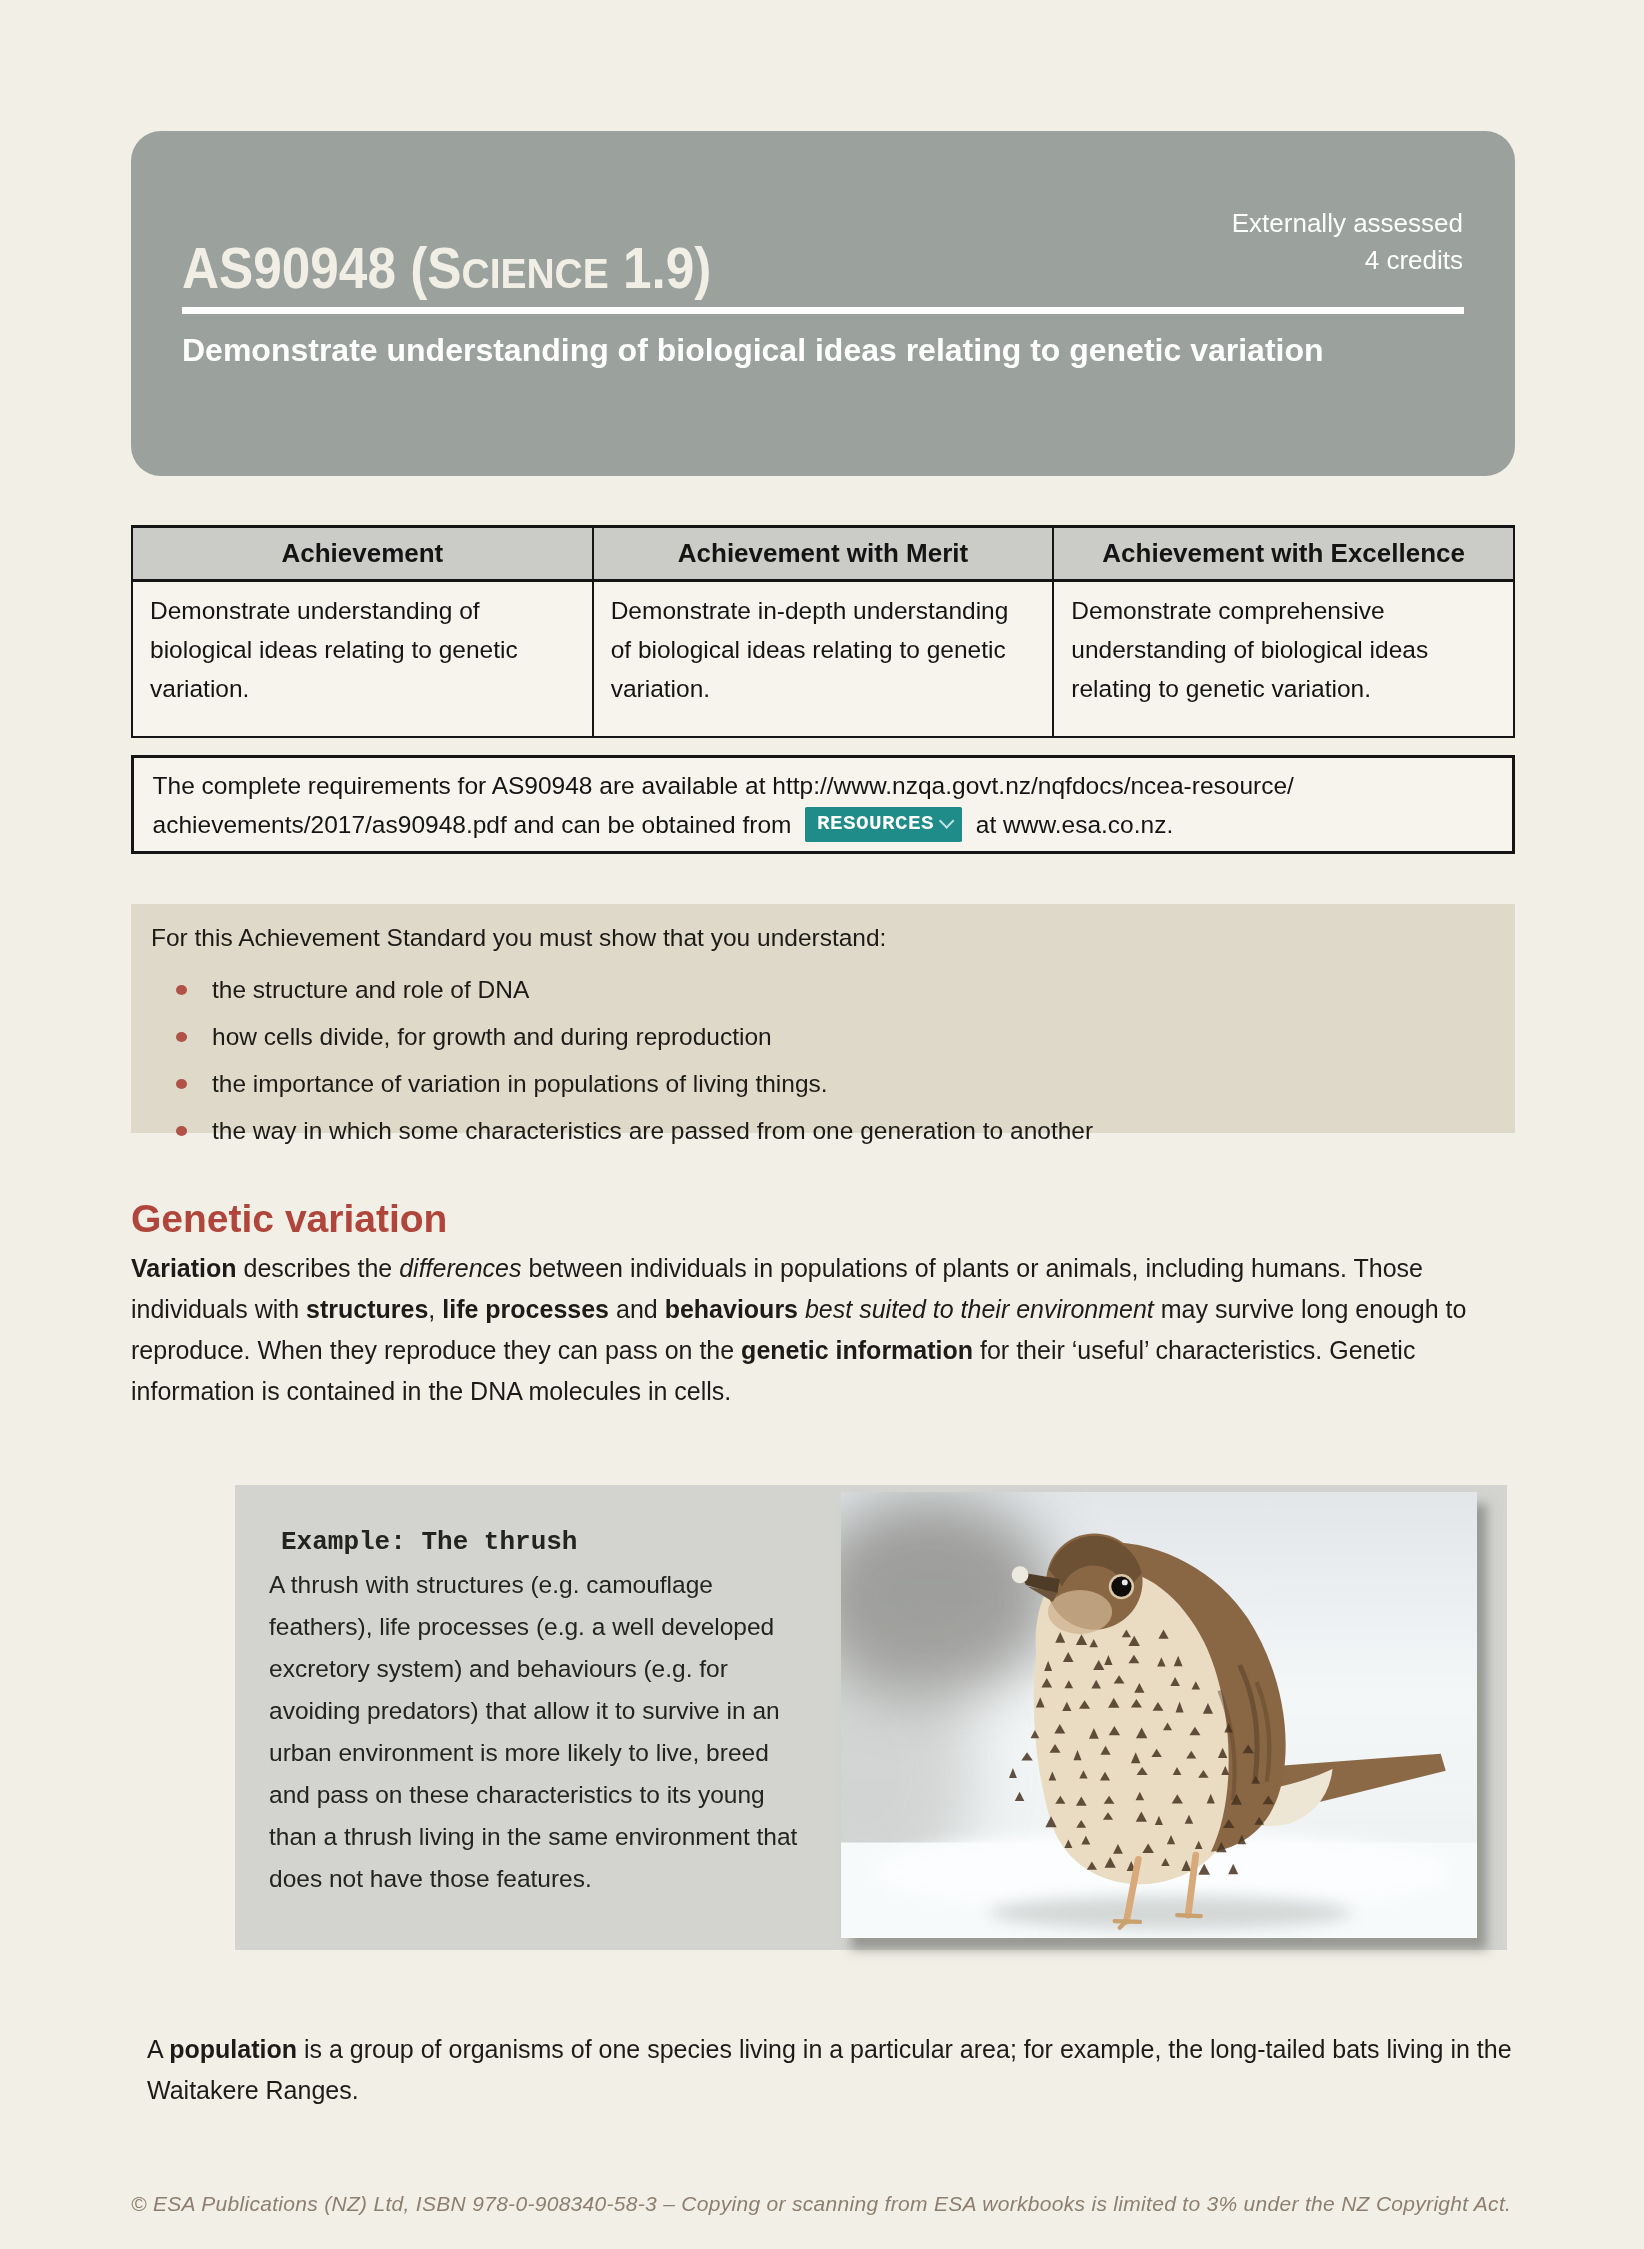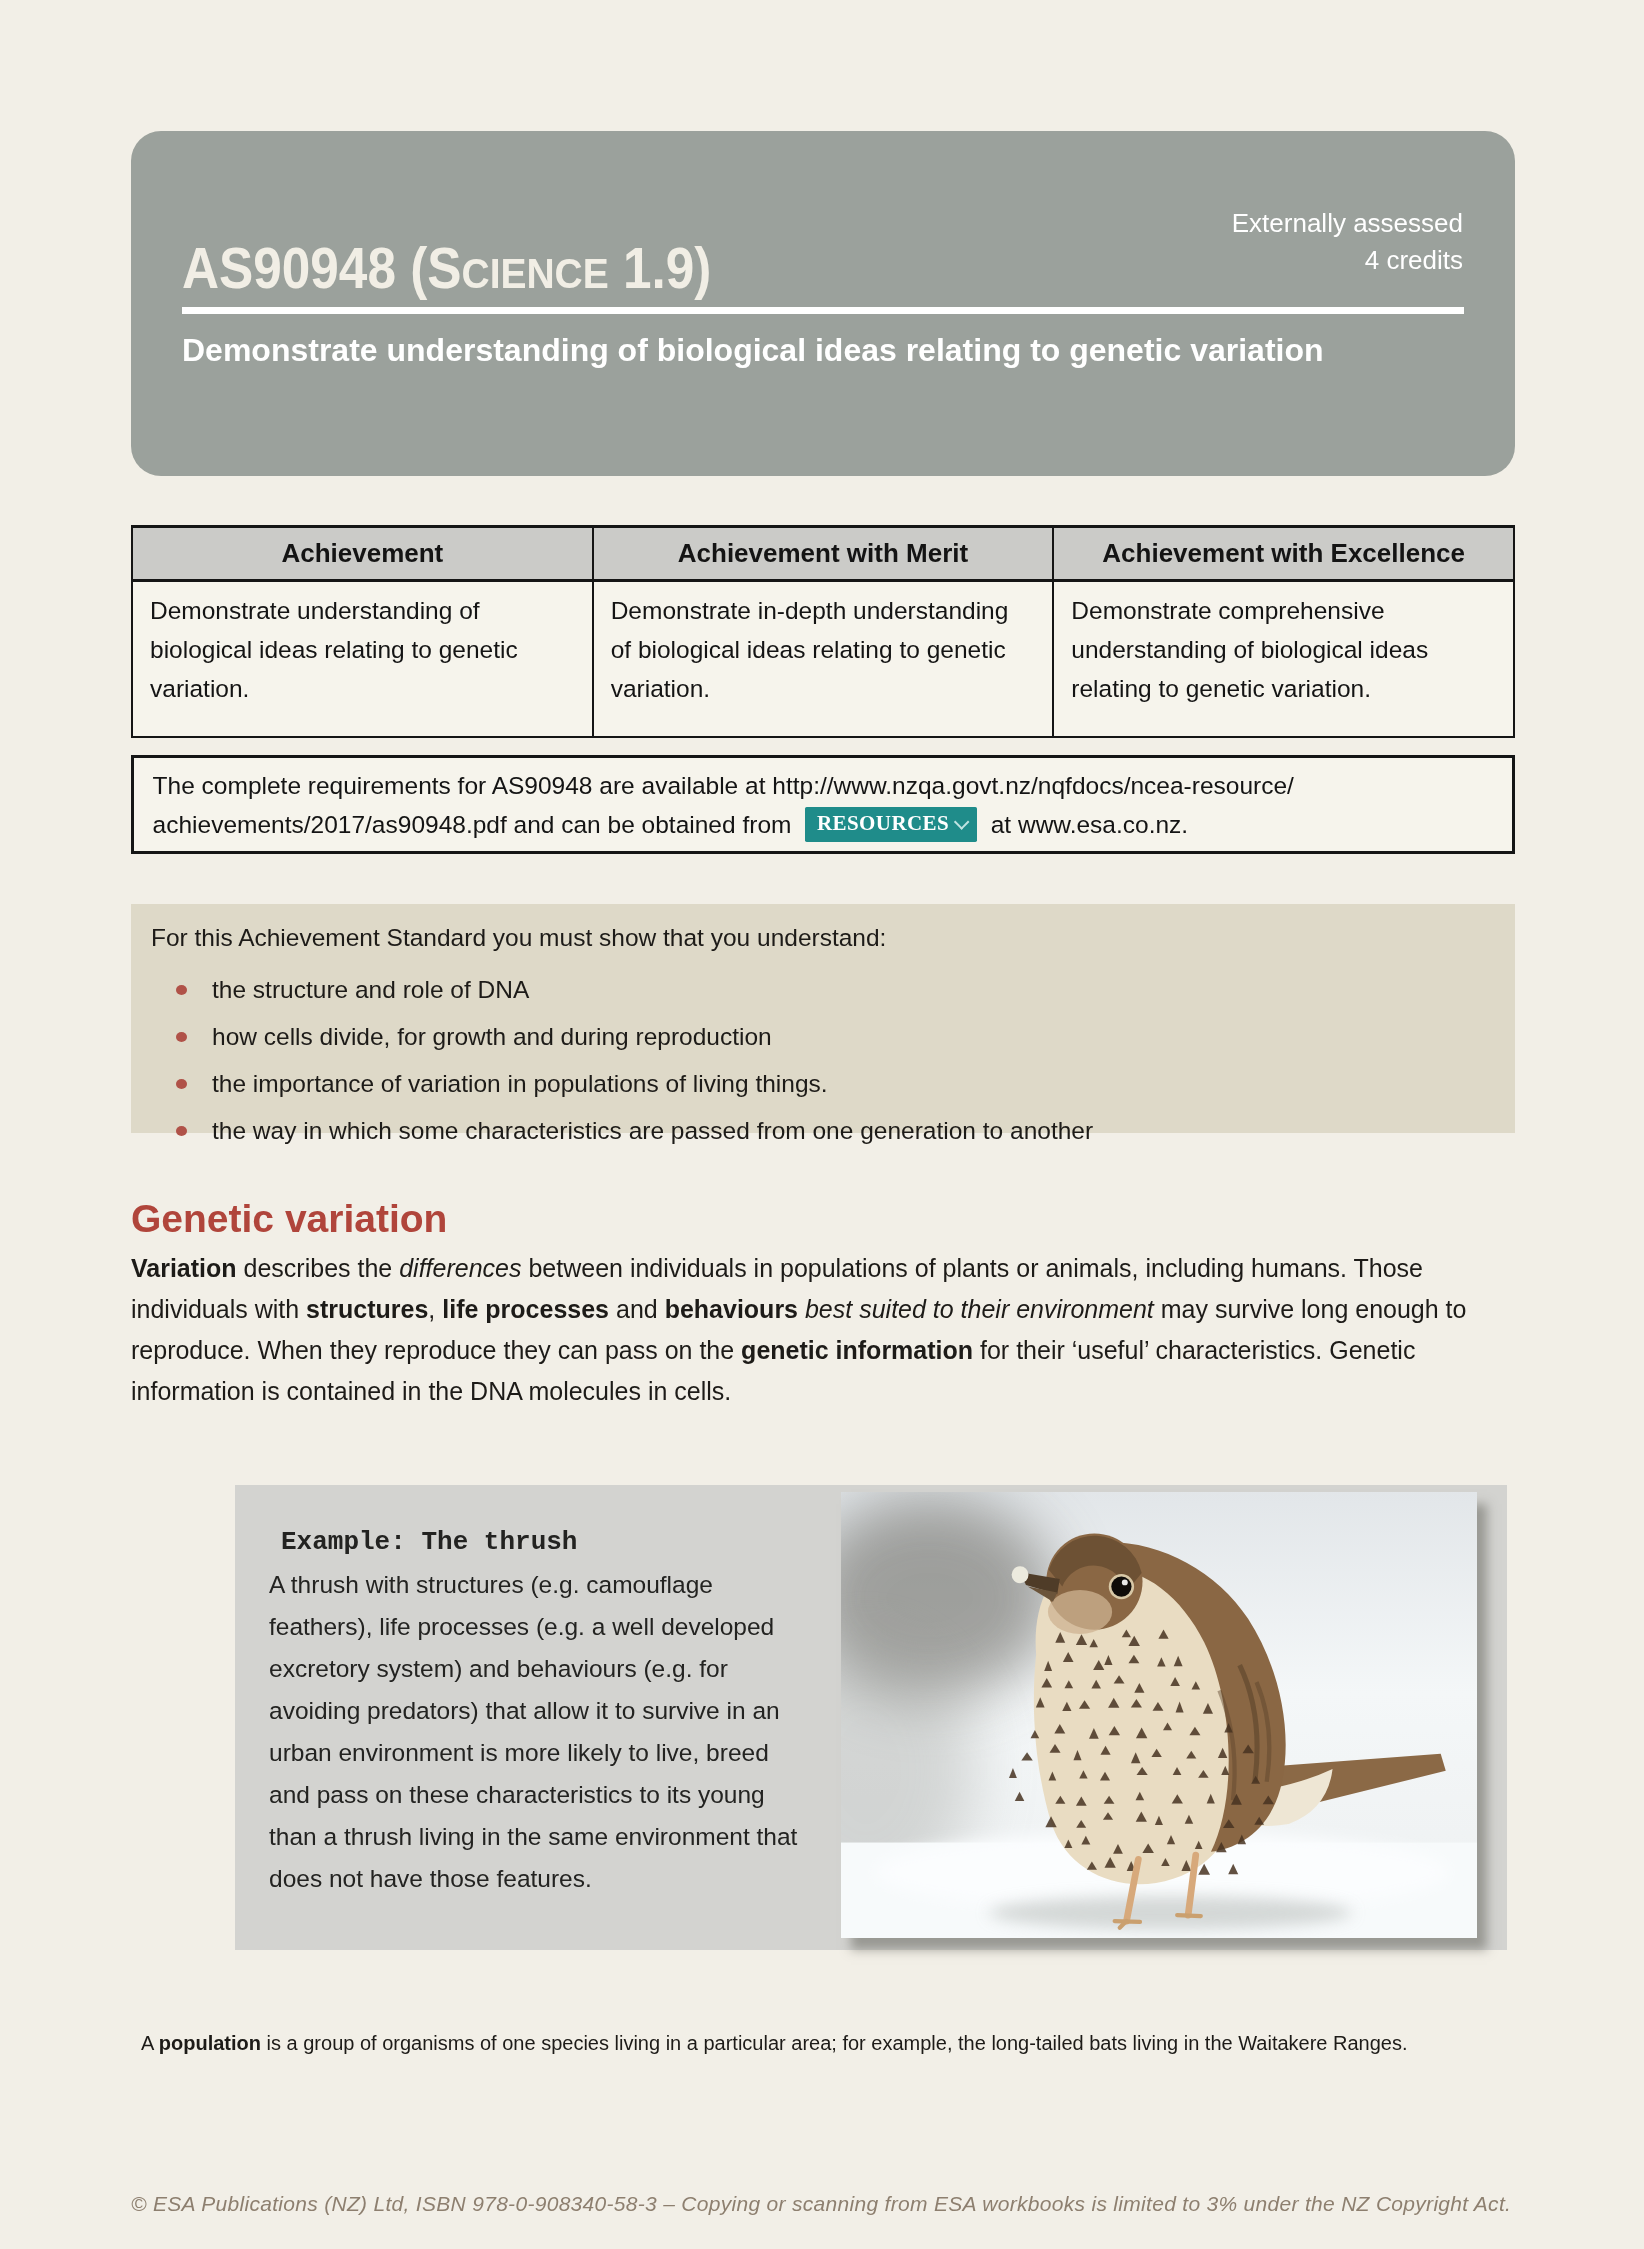--- a/index.html
+++ b/index.html
@@ -28,21 +28,21 @@
   .grades-table td{border:2.5px solid #151515;height:135px;vertical-align:top;
                    font-size:24.5px;line-height:39px;padding:8.5px 17px 10px 17px;color:#141414;}
 
   
   .req-box{position:absolute;left:131px;top:755px;width:1384px;height:99px;
            background:#f6f4ec;border:3.4px solid #151515;box-sizing:border-box;
            padding:7.6px 18.6px;font-size:24.5px;line-height:39px;color:#141414;}
   .resources-btn{display:inline-block;background:#1f8c8a;color:#ffffff;font-weight:bold;
                  font-size:21px;line-height:21px;padding:6px 10px 7.6px 12px;margin:0 6.8px;
                  border:none;border-radius:1.7px;vertical-align:middle;position:relative;top:-1.7px;
-                 letter-spacing:0.4px;cursor:pointer;font-family:Liberation Serif, serif;}
+                 letter-spacing:0.4px;cursor:pointer;font-family:Liberation Mono, monospace;}
   .chev{display:inline-block;width:9.3px;height:9.3px;border-right:2.5px solid #bfe3e1;
         border-bottom:2.5px solid #bfe3e1;transform:rotate(45deg) translate(-1.7px,-1.7px);
         margin-left:6.8px;}
 
   
   .understand-box{position:absolute;left:131px;top:904px;width:1384px;height:229px;
                   background:#ded9c8;box-sizing:border-box;padding:14px 20px;color:#1d1b18;}
   .understand-intro{font-size:24.5px;line-height:39px;margin:0;}
   .understand-list{list-style:none;margin:8.5px 0 0 0;padding:0;}
   .understand-list li{position:relative;padding-left:61px;font-size:24.5px;line-height:47px;}
@@ -60,22 +60,22 @@
                background:#d3d3d0;}
   .example-heading{position:absolute;left:34px;top:30px;margin:12px;font-size:26px;
                    font-weight:bold;color:#232321;font-family:Liberation Mono, monospace;}
   .example-text{position:absolute;left:34px;top:79px;width:532px;margin:0;font-size:24.5px;
                 line-height:42px;color:#232321;}
   .example-photo{position:absolute;left:606px;top:6.8px;width:636px;height:446px;
                  background:#ffffff;box-shadow:10px 12px 10px rgba(95,95,88,.5);}
   .example-photo svg{display:block;}
 
   
-  .population-para{position:absolute;left:131px;top:2013px;width:1384px;margin:10px;
-                   font-size:20px;line-height:41px;}
+  .population-para{position:absolute;left:131px;top:2013px;width:1384px;margin:16px;
+                   font-size:25px;line-height:41px;}
 
   
   .page-footer{position:absolute;left:131px;top:2192px;width:1384px;margin:0;font-size:21px;
                font-style:italic;color:#8d7f6f;letter-spacing:0.3px;}
 
   .rich b{font-weight:bold;} .rich i{font-style:italic;}
 </style>
 </head>
 <body>
 

